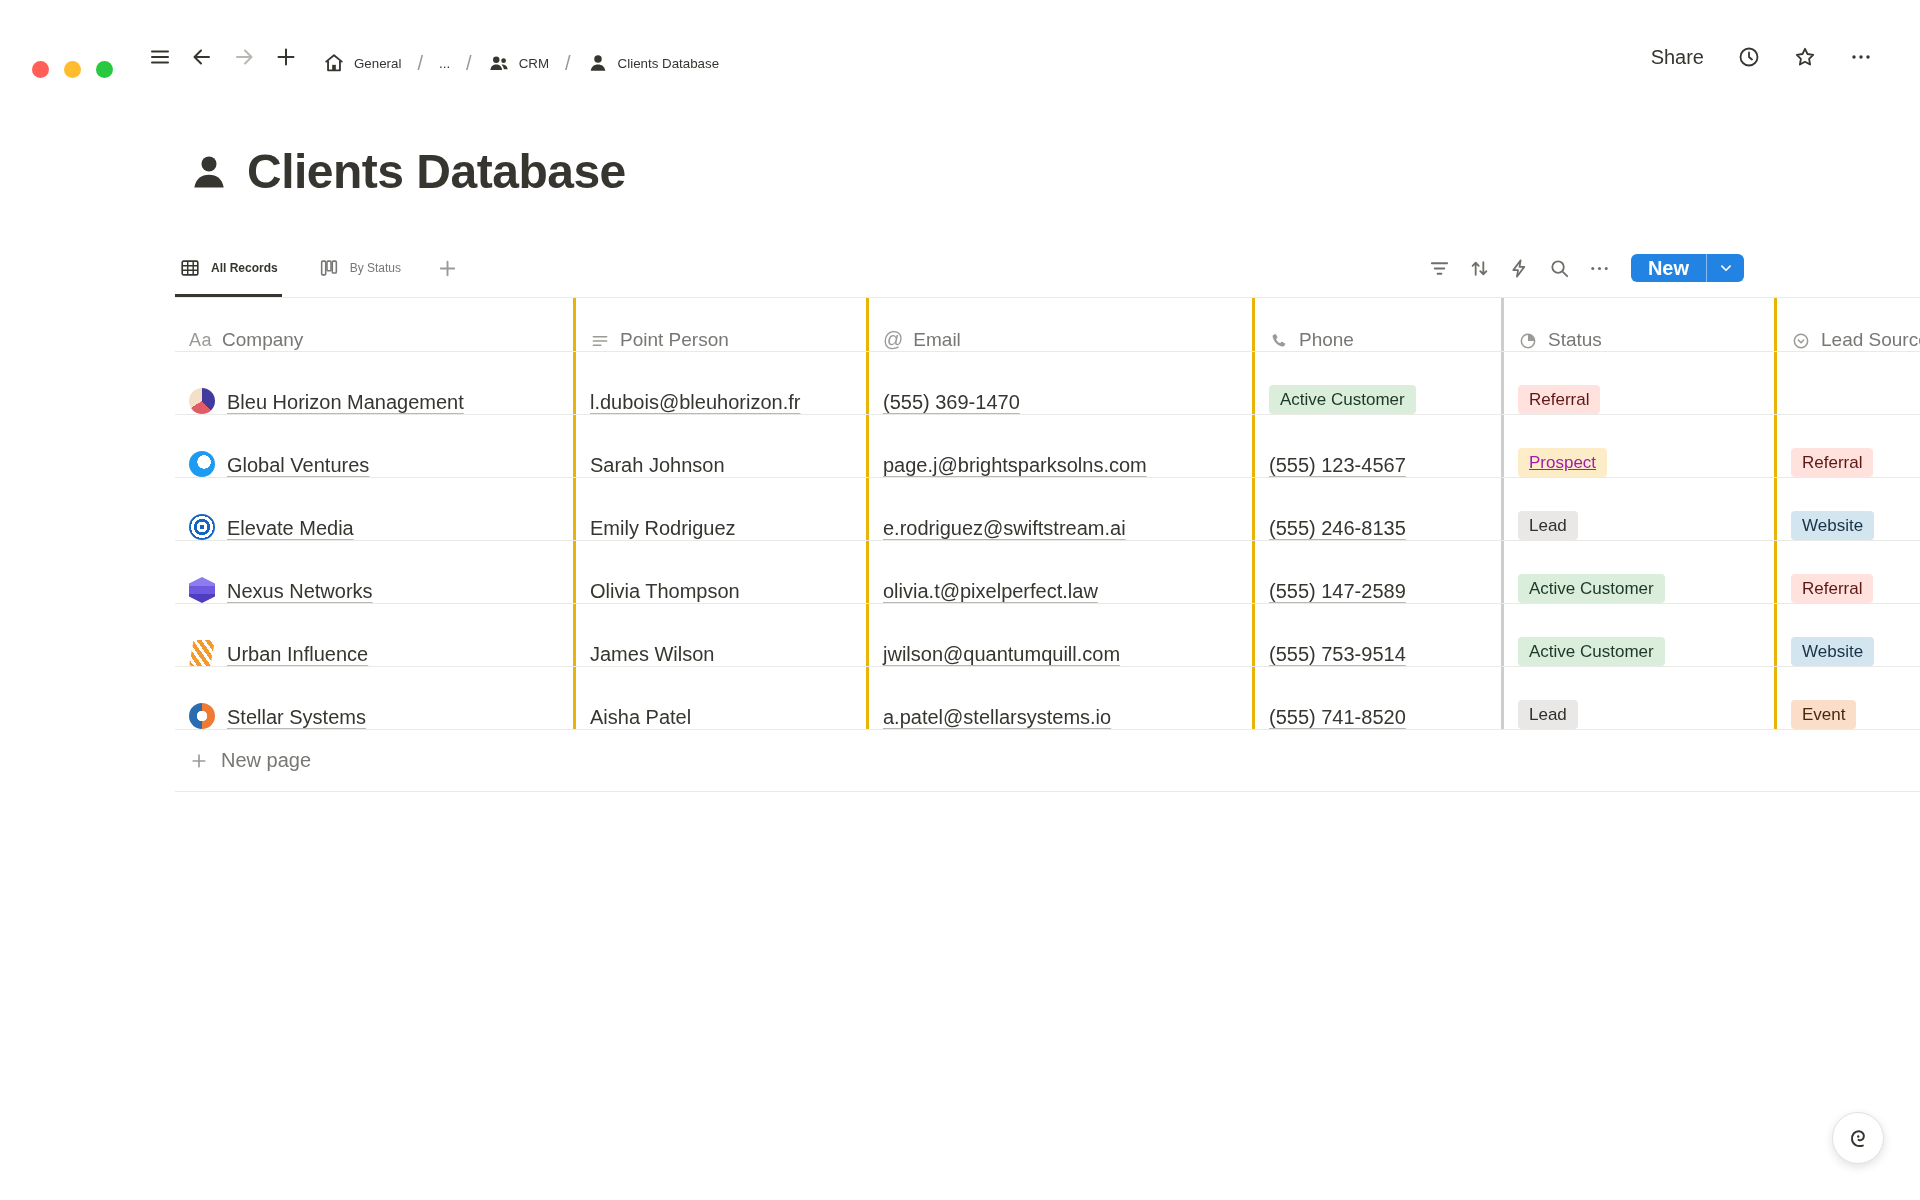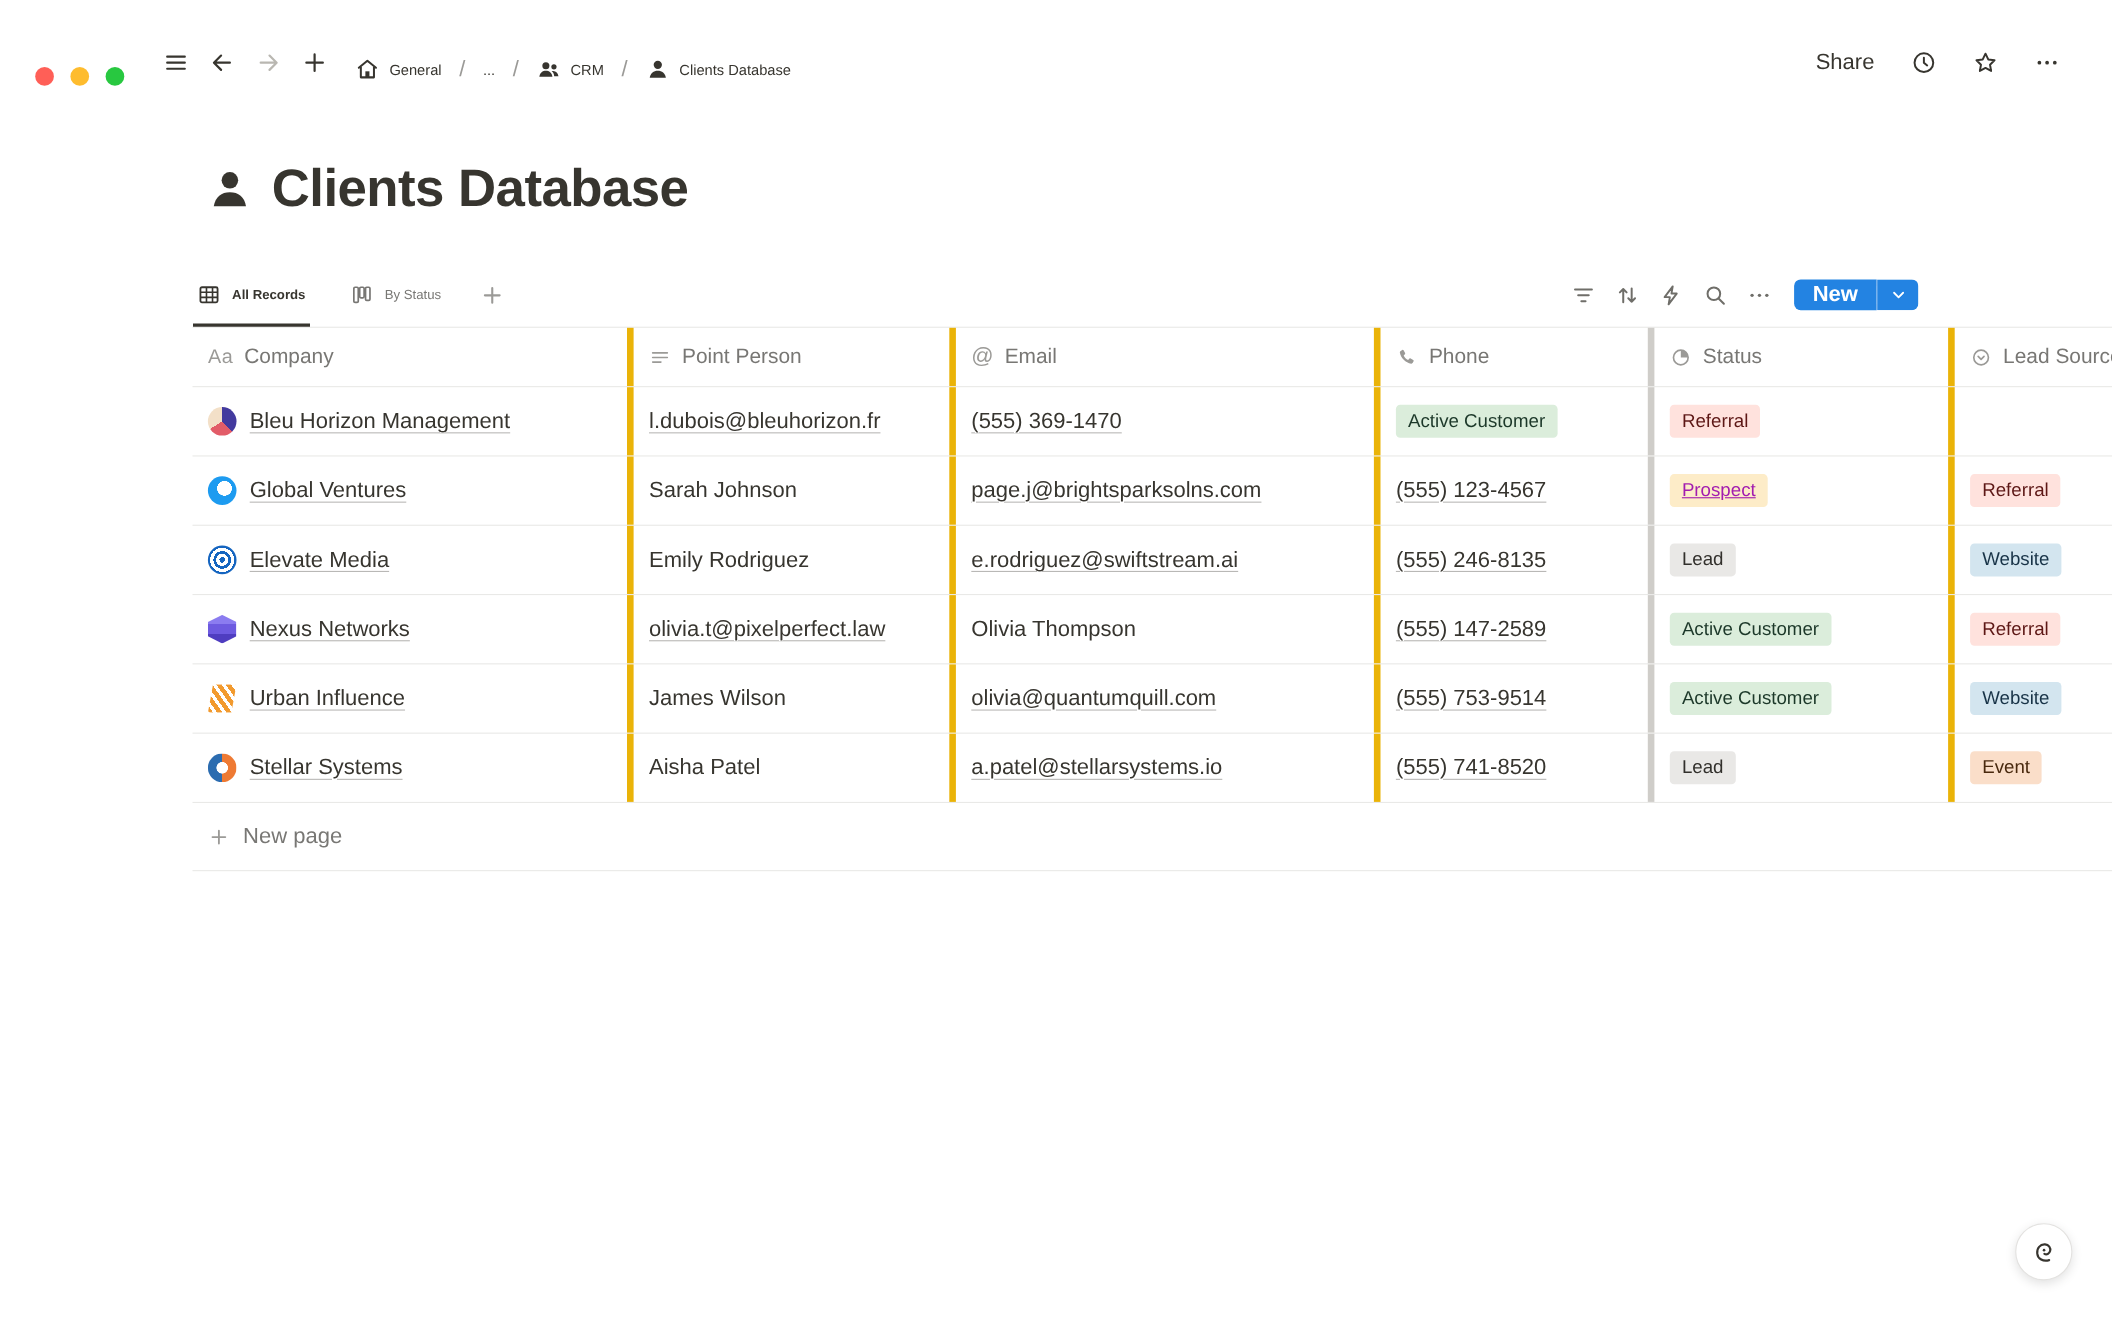--- a/index.html
+++ b/index.html
@@ -41,21 +41,21 @@
   .new-btn-main { background:#2383E2; color:#fff; font-size:20px; font-weight:600; padding:0 17px;
     border-radius:6px 0 0 6px; display:flex; align-items:center; }
   .new-btn-chevron { background:#2383E2; width:38px; border-radius:0 6px 6px 0;
     border-left:1px solid rgba(255,255,255,0.45); display:flex; align-items:center; justify-content:center; }
   .new-btn-chevron svg { width:18px; height:18px; }
 
   
   .db-table { border-top:1px solid #E9E9E7; width:1922px; }
   .t-row { display:grid; grid-template-columns:401px 293px 386px 249px 273px 320px;
     width:1922px; border-bottom:1px solid #E9E9E7; }
-  .cell { display:flex; align-items:center; padding:0 14px; border-right:6px solid #eab308; overflow:hidden; white-space:nowrap; }
+  .cell { display:flex; align-items:flex-end; padding:0 14px; border-right:3px solid #eab308; overflow:hidden; white-space:nowrap; }
   .t-row .cell:nth-child(4) { border-right-color:#CFCDC9; }
   .t-header { height:54px; }
   .t-header .cell { gap:10px; color:#787774; font-size:19px; }
   .t-header .cell svg { width:20px; height:20px; flex:none; }
   .h-aa { font-size:18px; color:#9B9A97; letter-spacing:0.5px; }
   .h-at { font-size:20px; color:#9B9A97; }
   .t-body-row { height:63px; font-size:20px; }
   .link { text-decoration:underline; text-decoration-thickness:1px; text-underline-offset:4px;
     text-decoration-color:rgba(55,53,47,0.35); }
   .company-cell { gap:12px; font-weight:500; }
@@ -346,24 +346,24 @@
           <span class="badge badge-blue">Website</span>
         </div>
     </div>
 
     <div class="t-row t-body-row">
       <div class="cell company-cell">
         <span class="logo logo-nexus"></span>
         <span class="link">Nexus Networks</span>
       </div>
       <div class="cell">
+          <span>Olivia Thompson</span>
+        </div>
+      <div class="cell">
           <span class="link">olivia.t@pixelperfect.law</span>
-        </div>
-      <div class="cell">
-          <span>Olivia Thompson</span>
         </div>
       <div class="cell">
           <span class="link">(555) 147-2589</span>
         </div>
       <div class="cell">
           <span class="badge badge-green">Active Customer</span>
         </div>
       <div class="cell">
           <span class="badge badge-red">Referral</span>
         </div>
@@ -371,21 +371,21 @@
 
     <div class="t-row t-body-row">
       <div class="cell company-cell">
         <span class="logo logo-urban"></span>
         <span class="link">Urban Influence</span>
       </div>
       <div class="cell">
           <span>James Wilson</span>
         </div>
       <div class="cell">
-          <span class="link">olivia@quantumquill.com</span>
+          <span class="link">jwilson@quantumquill.com</span>
         </div>
       <div class="cell">
           <span class="link">(555) 753-9514</span>
         </div>
       <div class="cell">
           <span class="badge badge-green">Active Customer</span>
         </div>
       <div class="cell">
           <span class="badge badge-blue">Website</span>
         </div>

